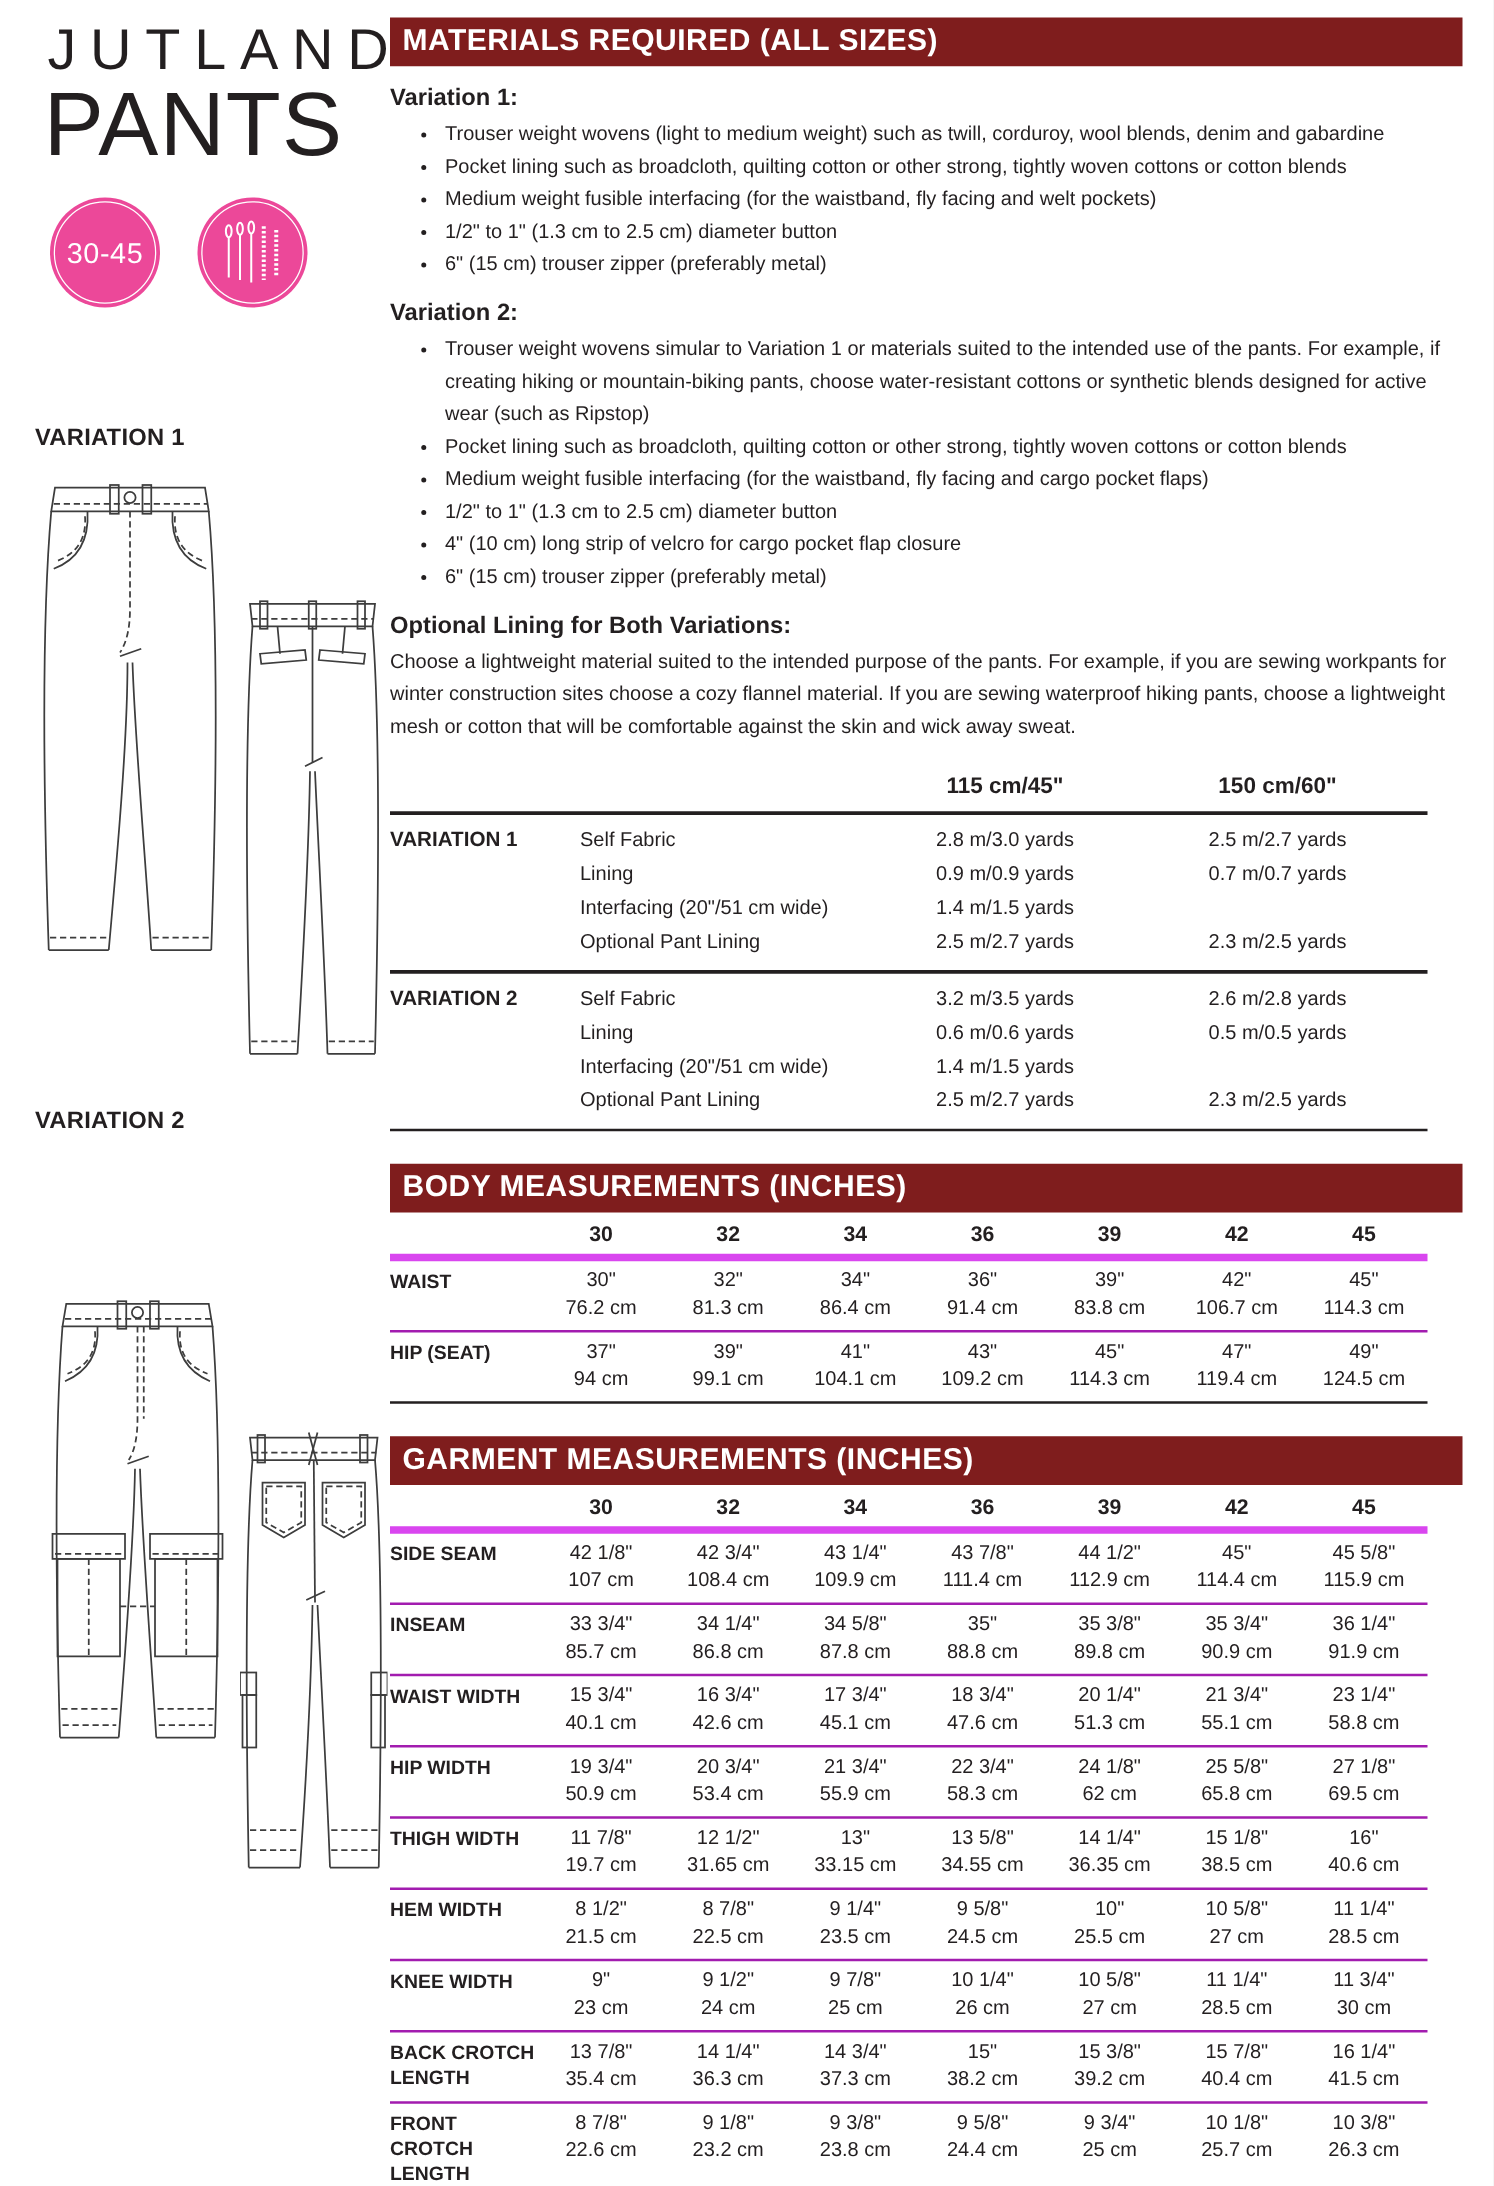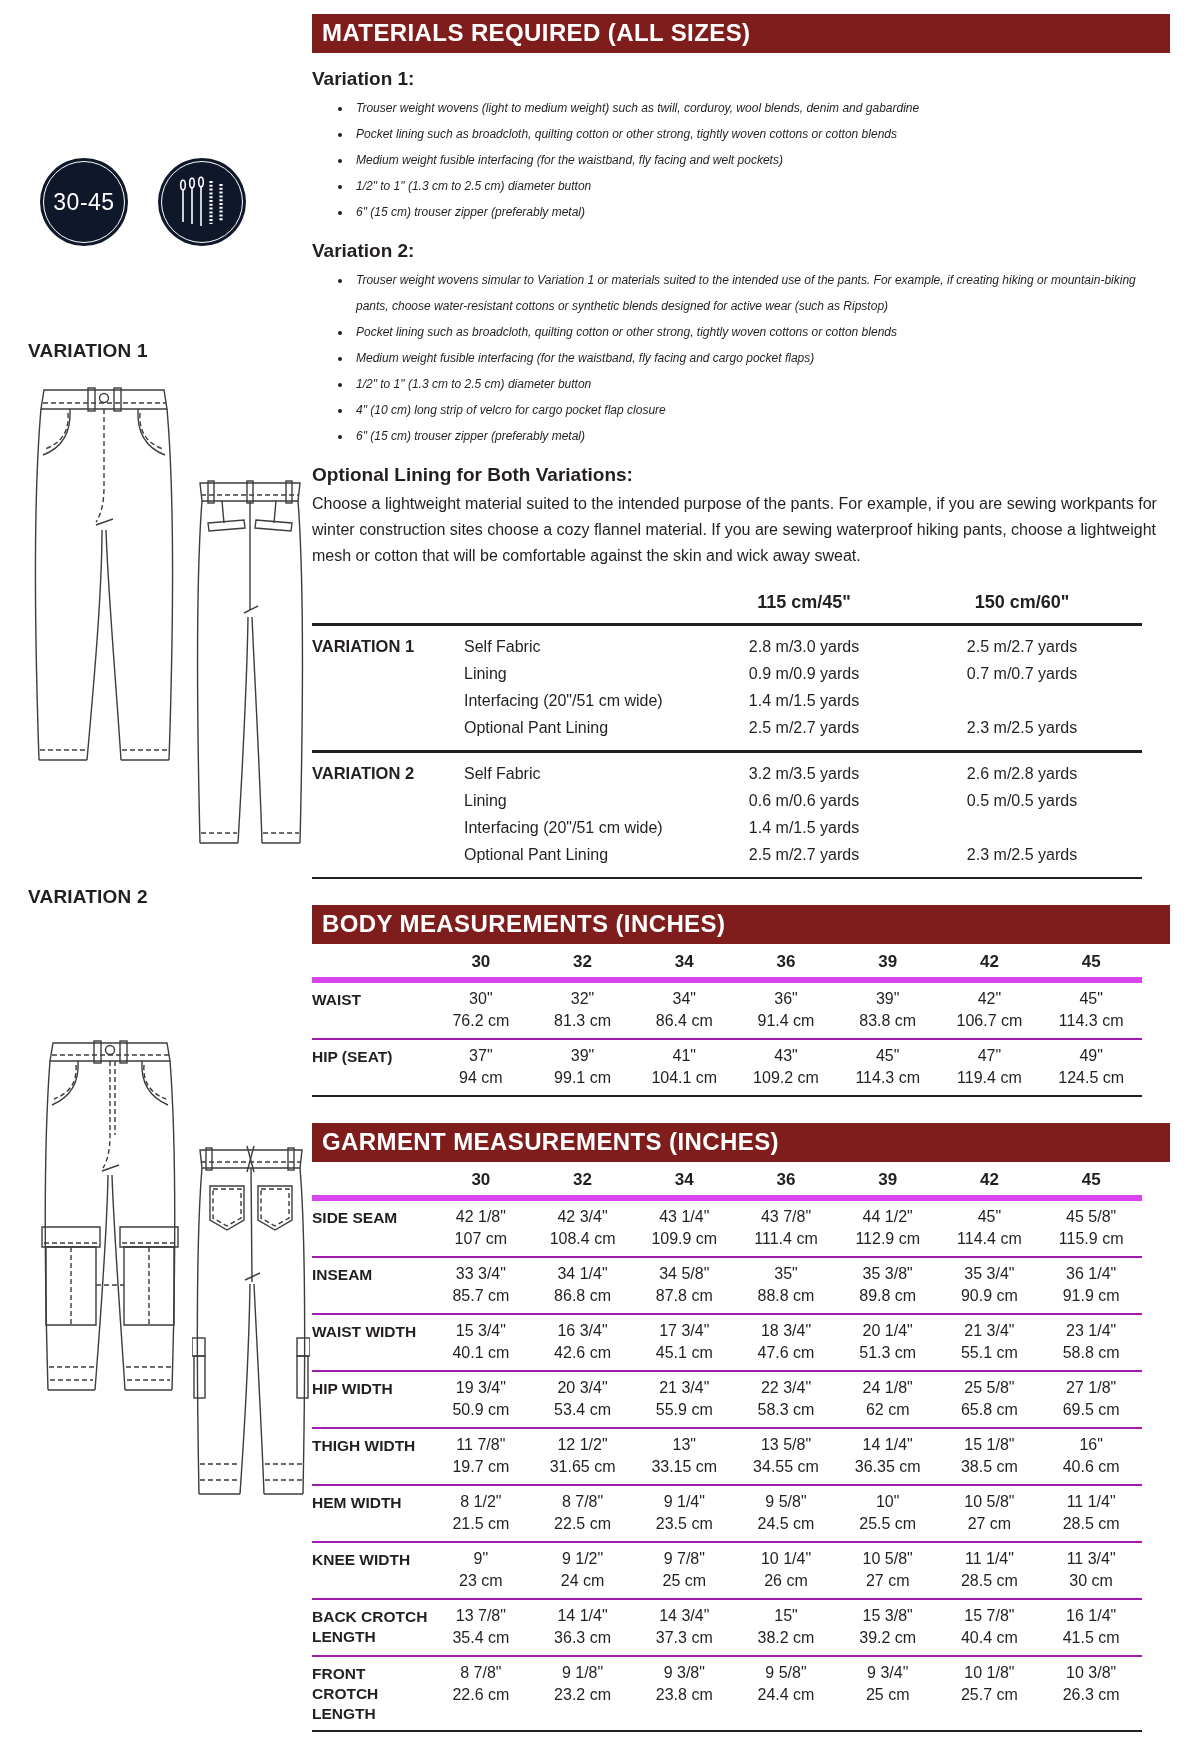--- a/index.html
+++ b/index.html
@@ -4,37 +4,37 @@
 <style>
   html,body{margin:0;padding:0;background:#e8e8e8;}
   .page{position:relative;width:1195px;height:1749px;background:#ffffff;margin:0 auto;
         font-family:"Liberation Sans",sans-serif;color:#231f20;overflow:hidden;}
 
   
   .title{position:absolute;left:38px;top:16px;line-height:1;}
   .title-line1{font-size:46px;letter-spacing:11px;font-weight:400;display:block;}
   .title-line2{font-size:72px;letter-spacing:1px;font-weight:400;display:block;margin-top:2px;margin-left:-3px;}
   .badges{position:absolute;left:40px;top:158px;display:flex;gap:30px;}
-  .badge{width:88px;height:88px;border-radius:50%;background:#0f172a;position:relative;
+  .badge{width:88px;height:88px;border-radius:50%;background:#ec4899;position:relative;
          display:flex;align-items:center;justify-content:center;}
   .badge-ring{position:absolute;inset:3px;border:1.7px solid #fff;border-radius:50%;}
   .badge-text{color:#fff;font-size:23px;font-weight:500;letter-spacing:.5px;position:relative;}
   .var-label{position:absolute;left:28px;font-weight:bold;font-size:19px;letter-spacing:.2px;}
   .v1-label{top:340px;} .v2-label{top:886px;}
   .flat{position:absolute;}
   .flat path,.flat rect,.flat circle,.flat ellipse{fill:none;stroke:#3d3d3d;stroke-width:1.4;}
   .dash{stroke-dasharray:5 3;}
 
   
   .right-col{position:absolute;left:312px;top:14px;width:858px;}
   .bar{background:#7f1d1d;color:#fff;font-weight:bold;font-size:24px;letter-spacing:.4px;
        padding:5px 0 6px 10px;text-transform:uppercase;}
   .sub{font-size:19px;font-weight:bold;margin:15px 0 5px 0;}
   .bullets{margin:3px 0 6px 40px;padding:0;}
-  .bullets li{font-size:12px;line-height:26px;padding-left:4px;font-style:italic;}
+  .bullets li{font-size:16px;line-height:26px;padding-left:4px;}
   .body-text{font-size:16px;line-height:26px;margin:4px 0 0 0;width:852px;}
 
   
   .ft{width:830px;margin-top:20px;}
   .ft-row{display:grid;grid-template-columns:152px 242px 196px 240px;}
   .ft-head{border-bottom:3px solid #231f20;}
   .ft-head .ft-cell{font-weight:bold;font-size:18px;padding-bottom:7px;}
   .ft-cell{font-size:16px;line-height:27px;}
   .ft-c3,.ft-c4{text-align:center;}
   .ft-group{padding:7px 0 9px 0;border-bottom:3px solid #231f20;}
@@ -50,20 +50,24 @@
   .mt-datarow + .mt-datarow{border-top:2px solid #a21caf;}
   .mt-label{font-weight:bold;font-size:15.5px;line-height:20px;padding-top:2px;}
   .mt-cell{text-align:center;font-size:16px;line-height:22px;}
   .mt-sp{margin-top:26px;}
 </style>
 </head>
 <body>
 
 <div class="page">
 
+  <div class="title">
+    <span class="title-line1">JUTLAND</span>
+    <span class="title-line2">PANTS</span>
+  </div>
 
   <div class="badges">
     <div class="badge">
       <span class="badge-ring"></span>
       <span class="badge-text">30-45</span>
     </div>
     <div class="badge">
       <span class="badge-ring"></span>
       <svg width="88" height="88" viewBox="0 0 88 88" style="position:absolute;inset:0;">
         <g fill="none" stroke="#ffffff" stroke-width="1.6">

